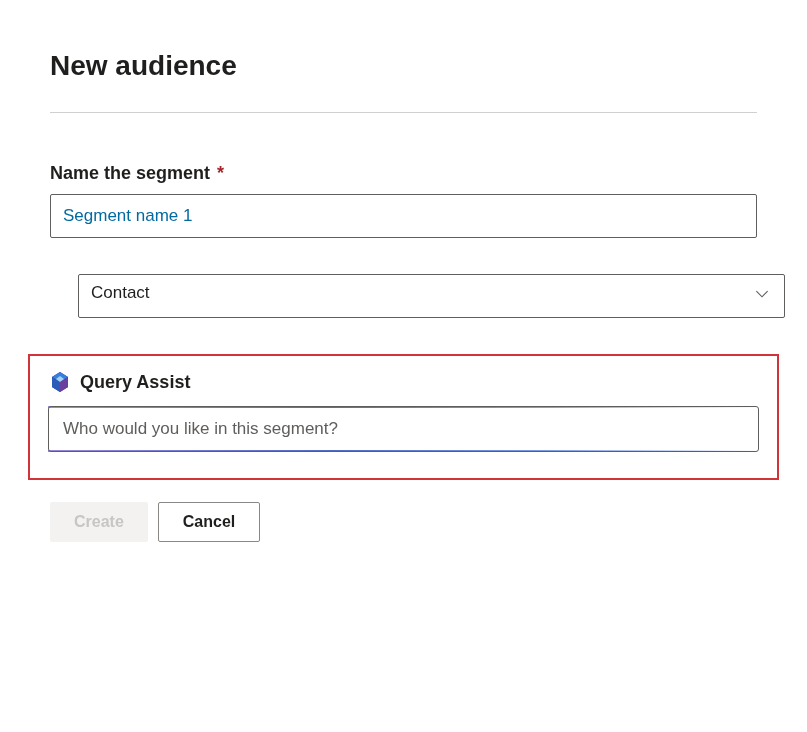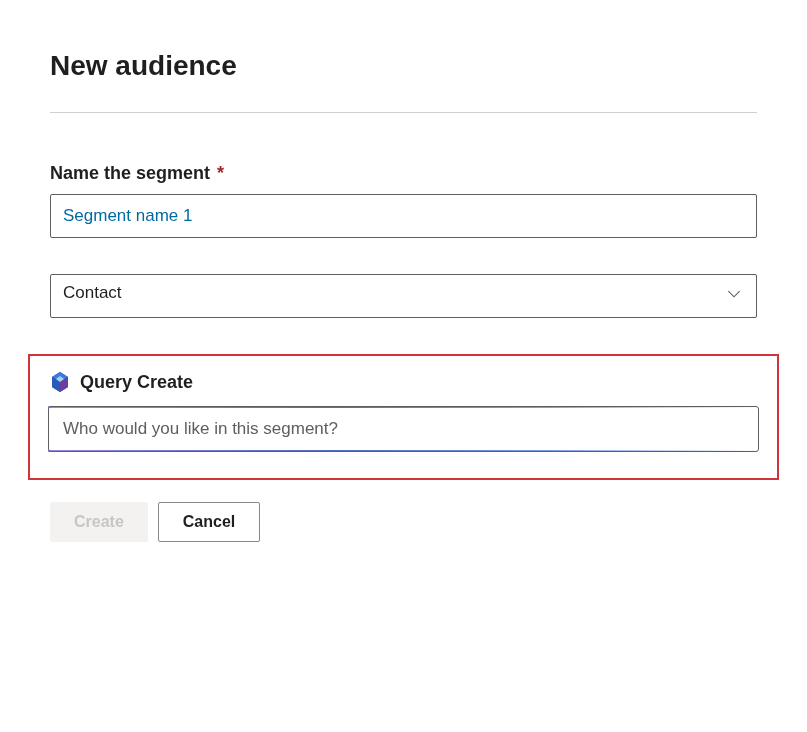--- a/index.html
+++ b/index.html
@@ -49,20 +49,21 @@
       background: #ffffff;
       color: #0369a1;
       font-family: inherit;
     }
     .text-input::placeholder {
       color: #8a8886;
     }
     .select-wrapper {
       position: relative;
       width: 100%;
+      margin-left: 28px;
     }
     .select-input {
       width: 100%;
       height: 44px;
       padding: 8px 40px 8px 12px;
       font-size: 17px;
       border: 1px solid #605e5c;
       border-radius: 2px;
       background: #ffffff;
       color: #201f1e;
@@ -200,21 +201,21 @@
   <div class="qa-header">
     <span class="qa-icon">
       <svg width="24" height="24" viewBox="0 0 24 24">
         <polygon points="12,2 20,7 20,17 12,22 4,17 4,7" fill="#1b3e9c"></polygon>
         <polygon points="12,2 20,7 12,12 4,7" fill="#3a7de0"></polygon>
         <polygon points="20,7 20,17 12,22 12,12" fill="#6b3fa0"></polygon>
         <polygon points="4,7 12,12 12,22 4,17" fill="#2b5bb8"></polygon>
         <polygon points="12,6 16,9 12,12 8,9" fill="#9fd3f0"></polygon>
       </svg>
     </span>
-    <span class="qa-title">Query Create</span>
+    <span class="qa-title">Query Assist</span>
   </div>
   <div class="qa-input-wrapper">
     <div class="qa-gradient-top"></div>
     <input type="text" class="qa-input" placeholder="Who would you like in this segment?" style="">
     <div class="qa-gradient-bottom"></div>
   </div>
 </div>
 
 <div class="button-row">
   <button class="btn btn-create" disabled="">Create</button>

